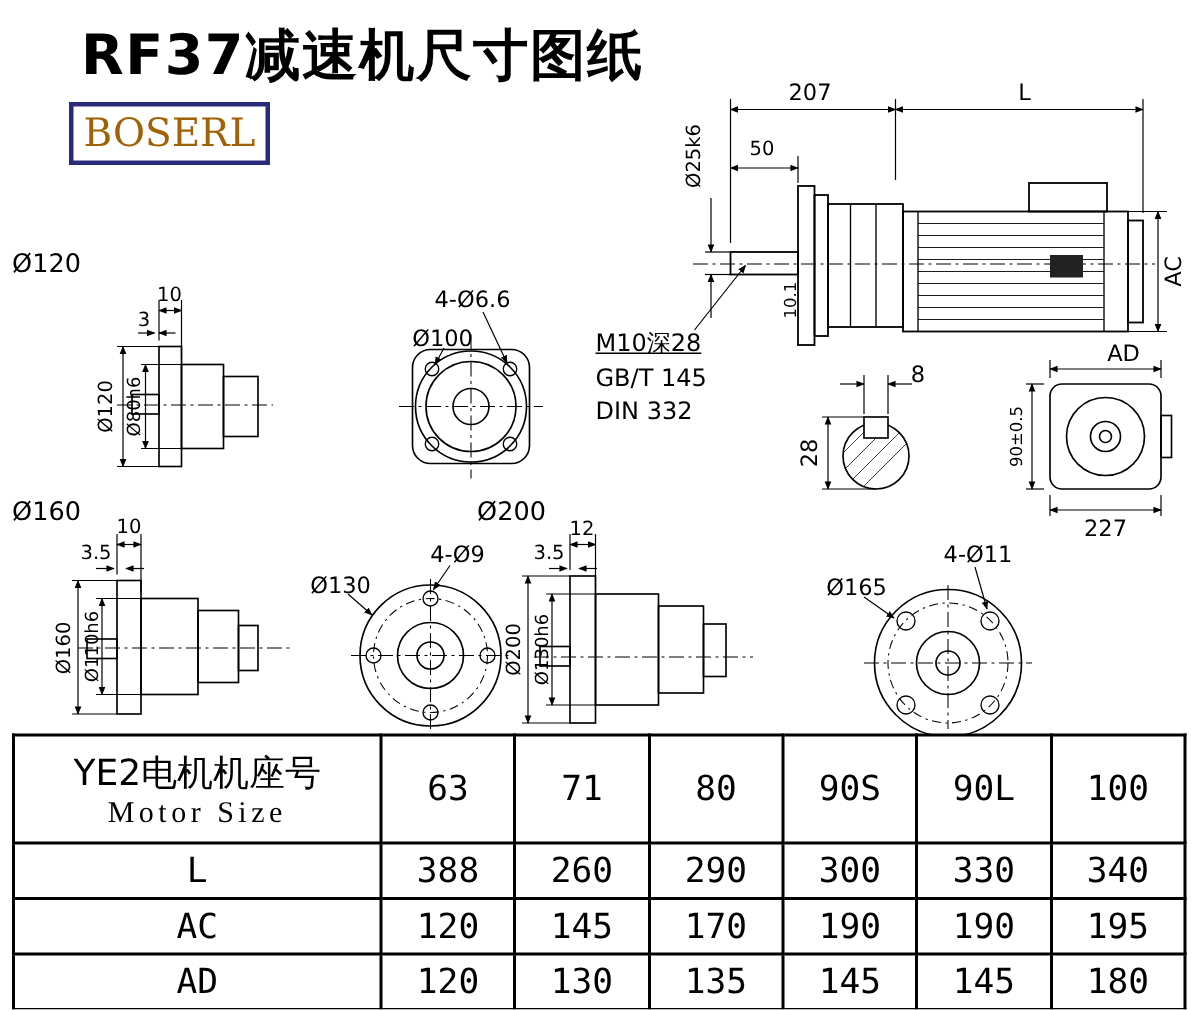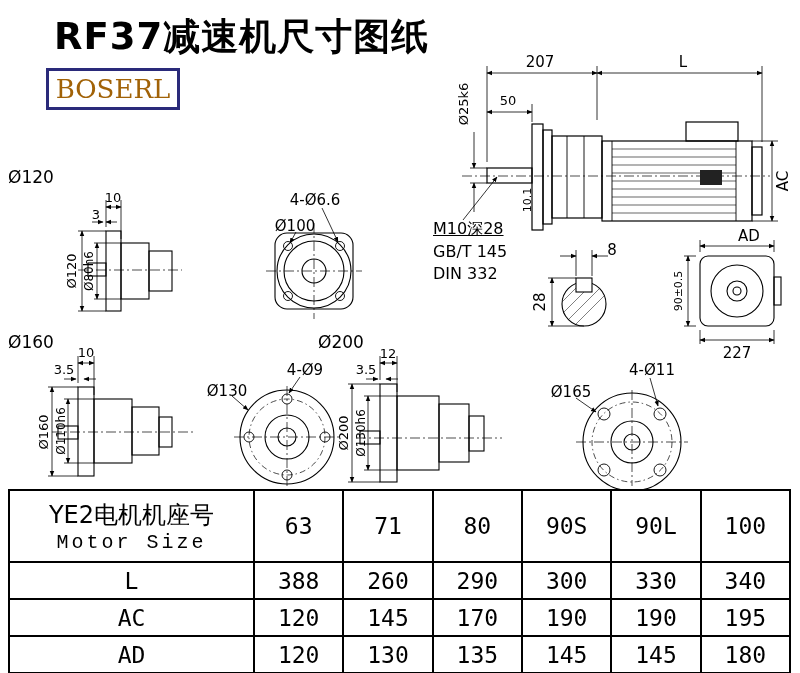--- a/index.html
+++ b/index.html
@@ -12,28 +12,28 @@
         font-family:"DejaVu Serif",serif;font-size:26px;color:#a16207;background:#fff;}
   svg.draw{position:absolute;left:0;top:0;}
   .lbl{position:absolute;transform:translate(-50%,-50%);font-size:13px;white-space:nowrap;
        font-family:"DejaVu Sans",sans-serif;line-height:1;}
   .lbl.rot{transform:translate(-50%,-50%) rotate(-90deg);}
   .lbl.sec{font-size:17px;}
   .lbl.mid{font-size:15px;}
   .lbl.small{font-size:12px;}
   .lbl.tiny{font-size:11px;}
   .note{position:absolute;transform:none;font-size:16px;white-space:nowrap;
-        font-family:"DejaVu Sans",sans-serif;margin-left:36px;}
+        font-family:"DejaVu Sans",sans-serif;}
   .underline{text-decoration:underline;}
   table.dims{position:absolute;left:8px;top:489px;width:783px;border-collapse:collapse;table-layout:fixed;}
   table.dims td{border:2px solid #000;text-align:center;vertical-align:middle;padding:0;
                 height:35px;font-size:23px;font-family:"DejaVu Sans Mono",monospace;}
   table.dims td.hdr{height:70px;}
   .hdr-cn{font-size:24px;font-family:"DejaVu Sans",sans-serif;}
-  .hdr-en{font-size:20px;font-family:Liberation Mono, monospace;letter-spacing:3px;}
+  .hdr-en{font-size:20px;font-family:Liberation Serif, serif;letter-spacing:3px;}
 </style>
 </head>
 <body>
 
 <div class="page">
 
   <div class="title">RF37减速机尺寸图纸</div>
   <div class="logo">BOSERL</div>
 
   <svg class="draw" width="800" height="490" viewBox="0 0 800 490">

